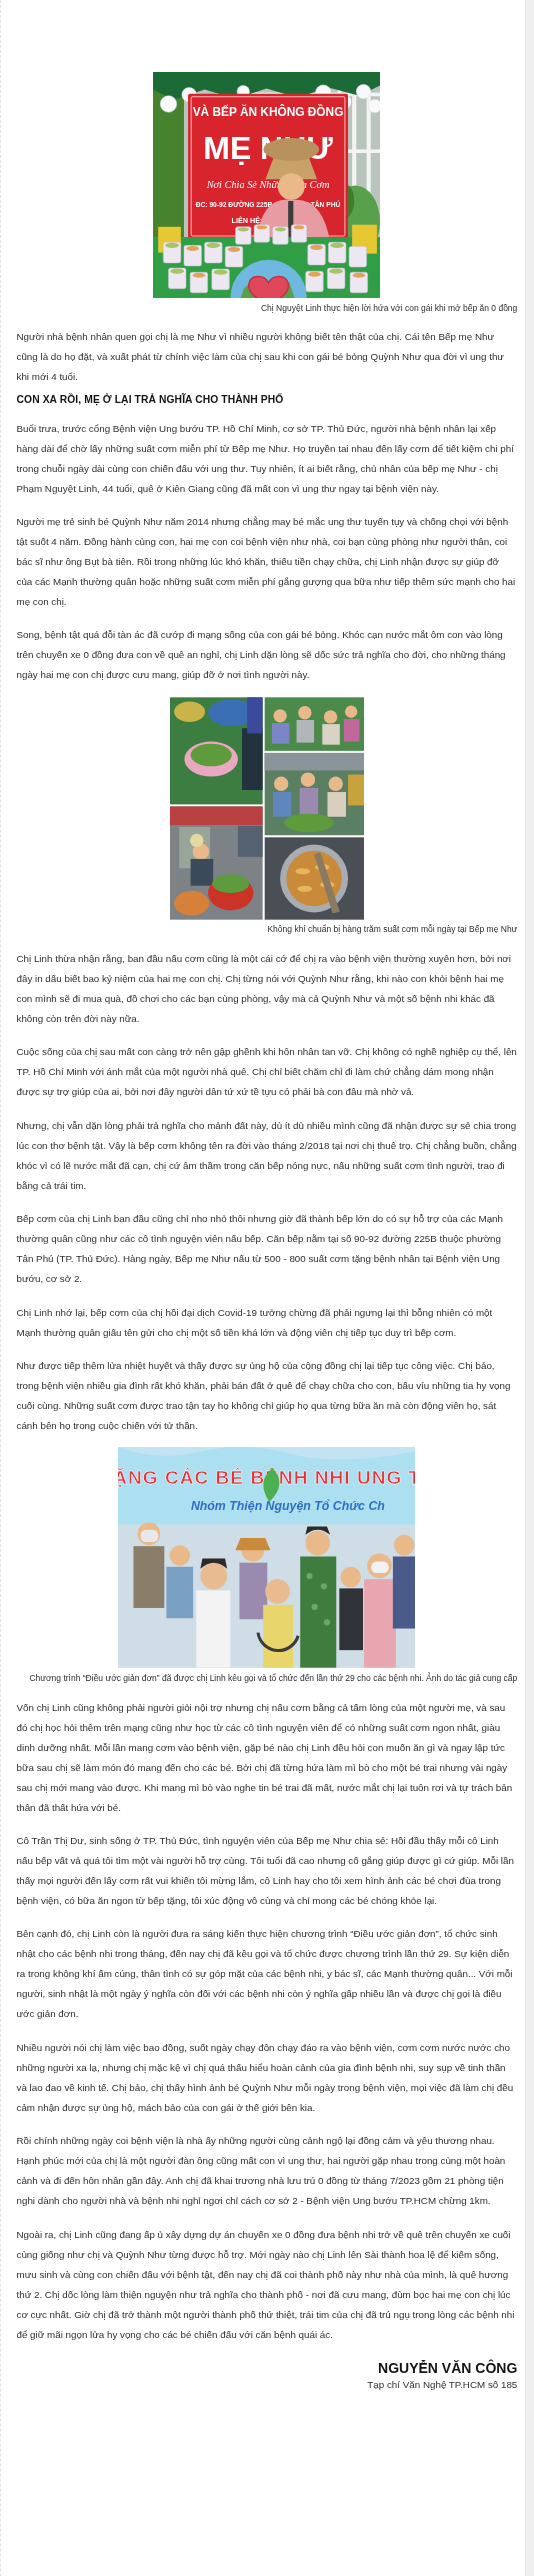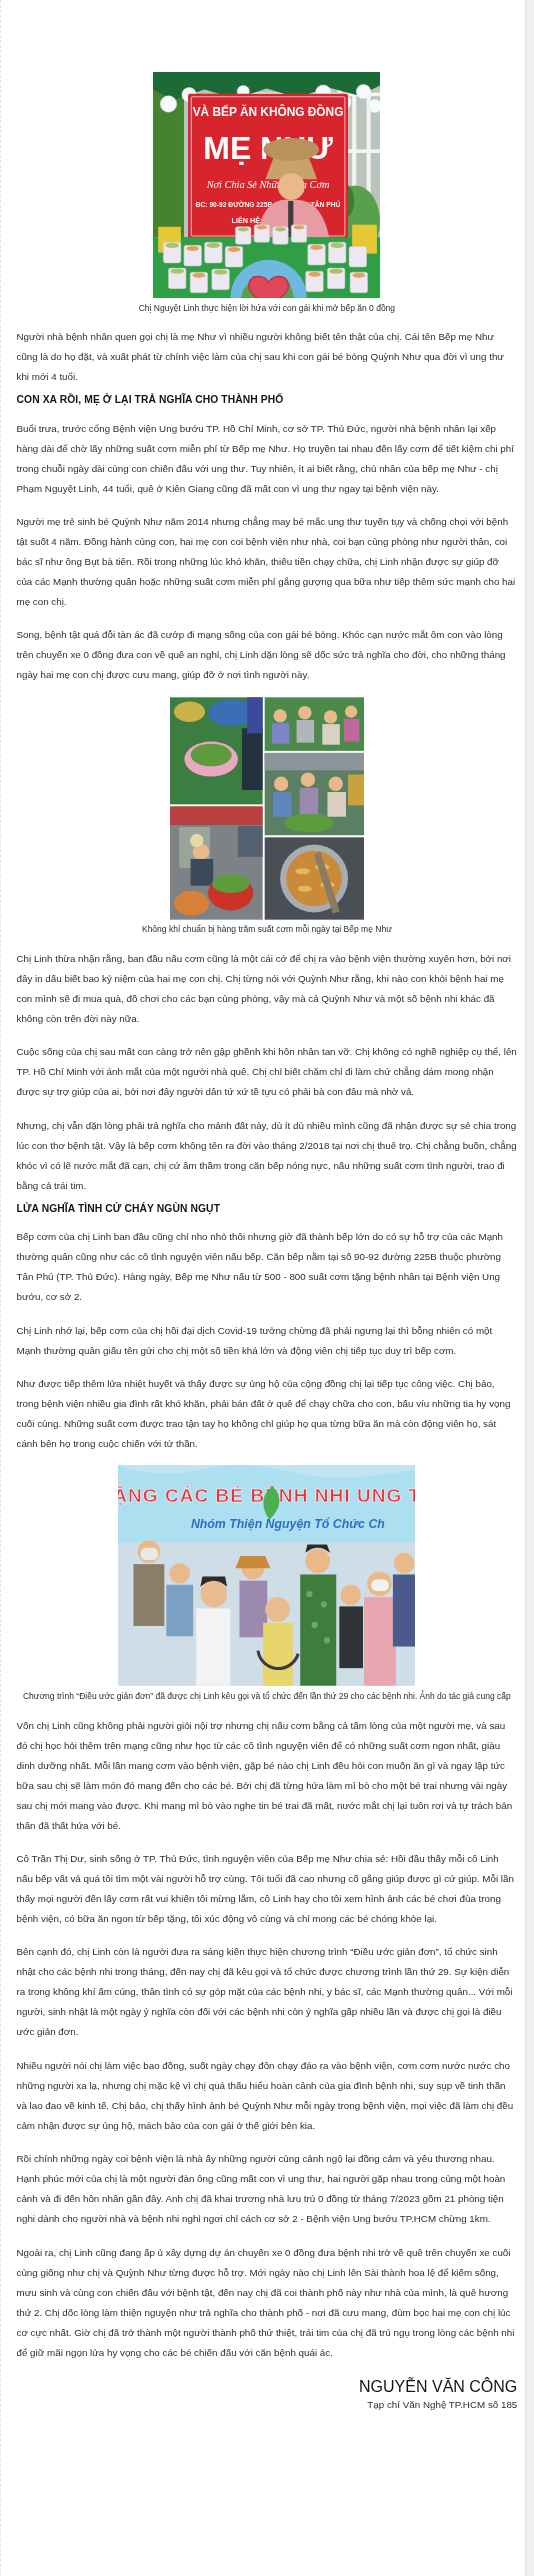--- a/index.html
+++ b/index.html
@@ -17,29 +17,29 @@
     padding:0 7.7px 0 15.5px;
   }
   .body-text {
     font-size:9.8px; line-height:20px; color:#2e2e2e;
     margin-top:13.4px; letter-spacing:0;
   }
   .section-heading {
     font-size:10.3px; font-weight:bold; color:#141414;
     margin-top:7px; letter-spacing:0.1px;
   }
-  figure { margin-top:11.3px; text-align:center; }
+  figure { margin-top:11.3px; text-align:right; }
   figure.first { margin-top:72px; }
   figure svg { display:block; margin:0 auto; background:#dfe7ea; }
   figcaption {
     margin-top:4.6px; font-size:8.5px; color:#2c2c2c;
     line-height:11.3px;
   }
   .byline { margin-top:15.5px; text-align:right; }
-  .byline .author { font-size:16px; font-weight:normal; color:#141414; }
+  .byline .author { font-size:14px; font-weight:bold; color:#141414; }
   .byline .source { font-size:9.8px; margin-top:3px; color:#2e2e2e; }
 </style>
 </head>
 <body>
 
 <div class="card">
 
   <figure class="first">
     <svg width="227" height="226" viewBox="0 0 440 438" aria-hidden="true">
       <rect x="0" y="0" width="440" height="438" fill="#b9c4bd"></rect>
@@ -217,21 +217,20 @@
         <path d="M292,300 L330,416 L316,420 L280,306 Z" fill="#8a7a62"></path>
       </g>
     </svg>
     <figcaption>Không khí chuẩn bị hàng trăm suất cơm mỗi ngày tại Bếp mẹ Như</figcaption>
   </figure>
 
   <p class="body-text">Chị Linh thừa nhận rằng, ban đầu nấu cơm cũng là một cái cớ để chị ra vào bệnh viện thường xuyên hơn, bởi nơi đây in dấu biết bao kỷ niệm của hai mẹ con chị. Chị từng nói với Quỳnh Như rằng, khi nào con khỏi bệnh hai mẹ con mình sẽ đi mua quà, đồ chơi cho các bạn cùng phòng, vậy mà cả Quỳnh Như và một số bệnh nhi khác đã không còn trên đời này nữa.</p>
   <p class="body-text">Cuộc sống của chị sau mất con càng trở nên gập ghềnh khi hôn nhân tan vỡ. Chị không có nghề nghiệp cụ thể, lên TP. Hồ Chí Minh với ánh mắt của một người nhà quê. Chị chỉ biết chăm chỉ đi làm chứ chẳng dám mong nhận được sự trợ giúp của ai, bởi nơi đây người dân tứ xứ tề tựu có phải bà con đâu mà nhờ vả.</p>
   <p class="body-text">Nhưng, chị vẫn dặn lòng phải trả nghĩa cho mảnh đất này, dù ít dù nhiều mình cũng đã nhận được sự sẻ chia trong lúc con thơ bệnh tật. Vậy là bếp cơm không tên ra đời vào tháng 2/2018 tại nơi chị thuê trọ. Chị chẳng buồn, chẳng khóc vì có lẽ nước mắt đã cạn, chị cứ âm thầm trong căn bếp nóng nực, nấu những suất cơm tình người, trao đi bằng cả trái tim.</p>
 
-  <h2 class="section-heading">LỬA NGHĨA TÌNH CỨ CHÁY NGÙN NGỤT</h2>
 
   <p class="body-text">Bếp cơm của chị Linh ban đầu cũng chỉ nho nhỏ thôi nhưng giờ đã thành bếp lớn do có sự hỗ trợ của các Mạnh thường quân cũng như các cô tình nguyện viên nấu bếp. Căn bếp nằm tại số 90-92 đường 225B thuộc phường Tân Phú (TP. Thủ Đức). Hàng ngày, Bếp mẹ Như nấu từ 500 - 800 suất cơm tặng bệnh nhân tại Bệnh viện Ung bướu, cơ sở 2.</p>
   <p class="body-text">Chị Linh nhớ lại, bếp cơm của chị hồi đại dịch Covid-19 tưởng chừng đã phải ngưng lại thì bỗng nhiên có một Mạnh thường quân giấu tên gửi cho chị một số tiền khá lớn và động viên chị tiếp tục duy trì bếp cơm.</p>
   <p class="body-text">Như được tiếp thêm lửa nhiệt huyết và thấy được sự ủng hộ của cộng đồng chị lại tiếp tục công việc. Chị bảo, trong bệnh viện nhiều gia đình rất khó khăn, phải bán đất ở quê để chạy chữa cho con, bấu víu những tia hy vọng cuối cùng. Những suất cơm được trao tận tay họ không chỉ giúp họ qua từng bữa ăn mà còn động viên họ, sát cánh bên họ trong cuộc chiến với tử thần.</p>
 
   <figure>
     <svg width="297" height="221" viewBox="0 0 577 428" aria-hidden="true">
       <rect x="0" y="0" width="577" height="428" fill="#cfdde6"></rect>
       <rect x="0" y="0" width="577" height="150" fill="#c2e4f2"></rect>
       <path d="M0,0 q80,28 160,8 q90,-20 180,6 q90,22 237,-6 V150 H0 Z" fill="#ace0f0"></path>

